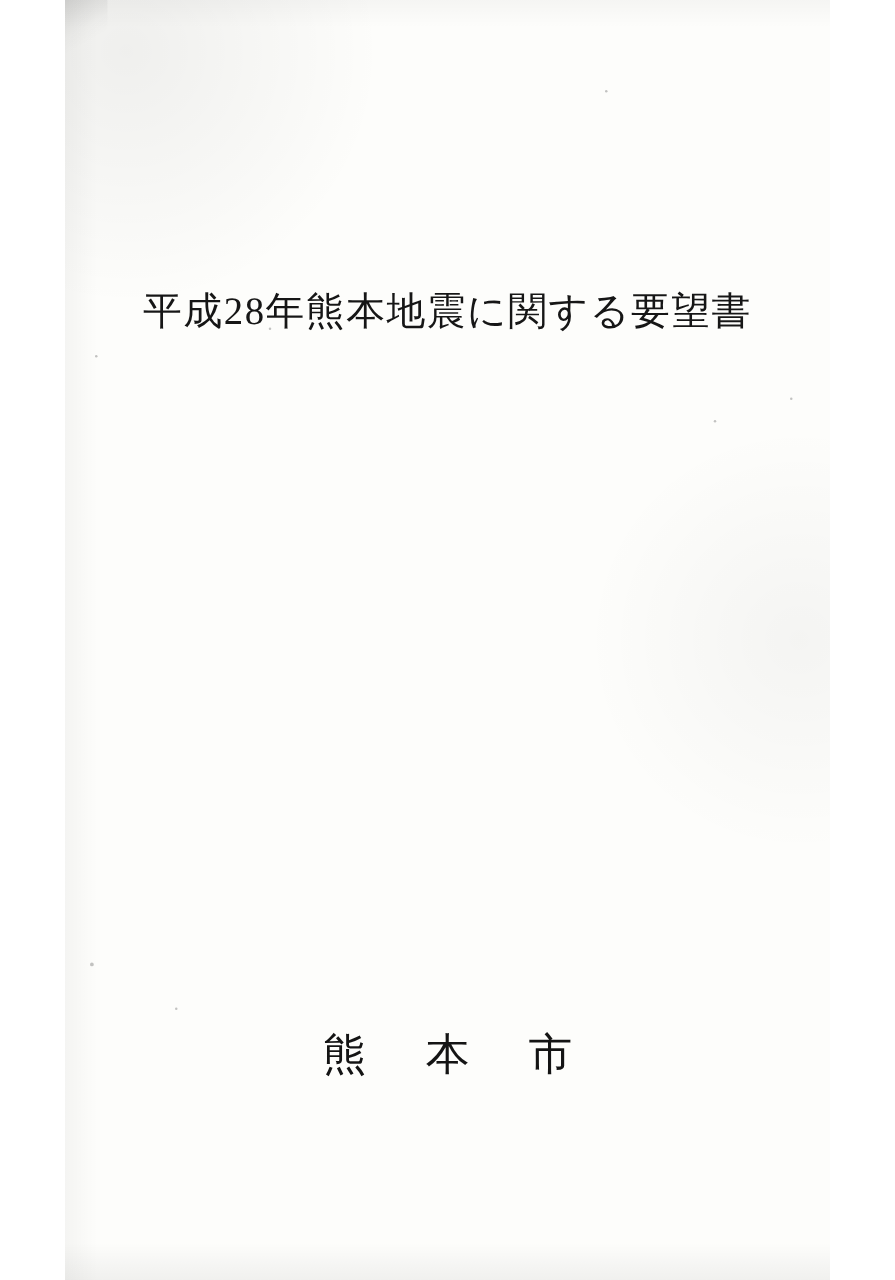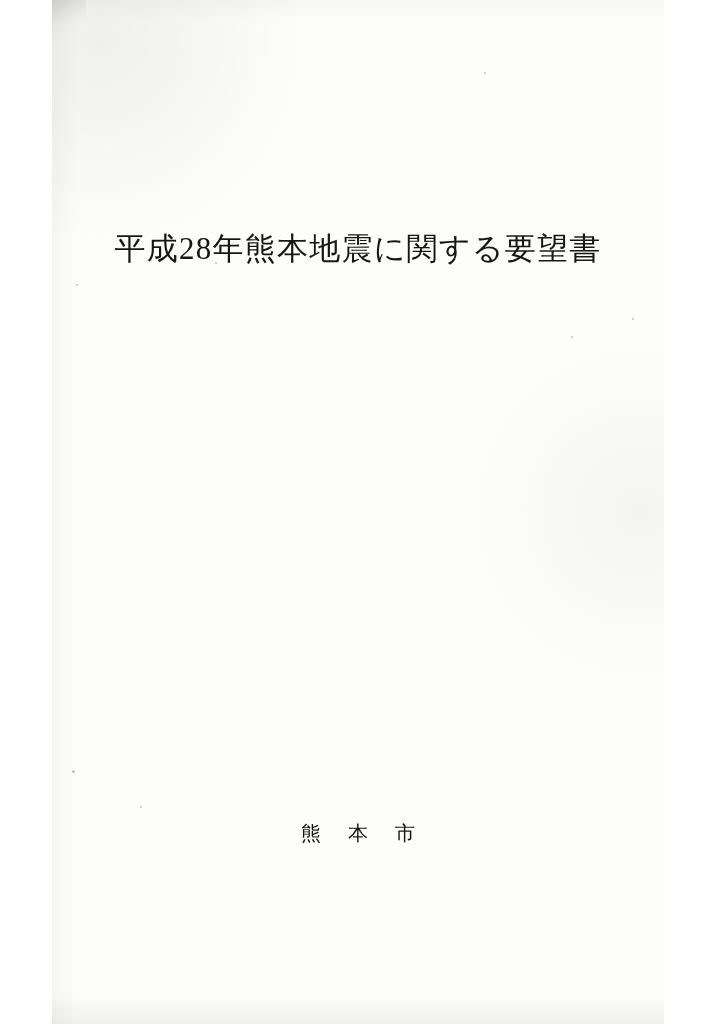--- a/index.html
+++ b/index.html
@@ -67,21 +67,21 @@
     font-size: 23px;
     letter-spacing: 0.12em;
     color: #171717;
   }
   .doc-issuer {
     position: absolute;
     top: 820px;
     left: 0;
     right: 0;
     text-align: center;
-    font-size: 20px;
+    font-size: 35px;
     letter-spacing: 0.55em;
     text-indent: 0.55em;
     color: #141414;
   }
 </style>
 </head>
 <body>
 
 <div class="page">
 

